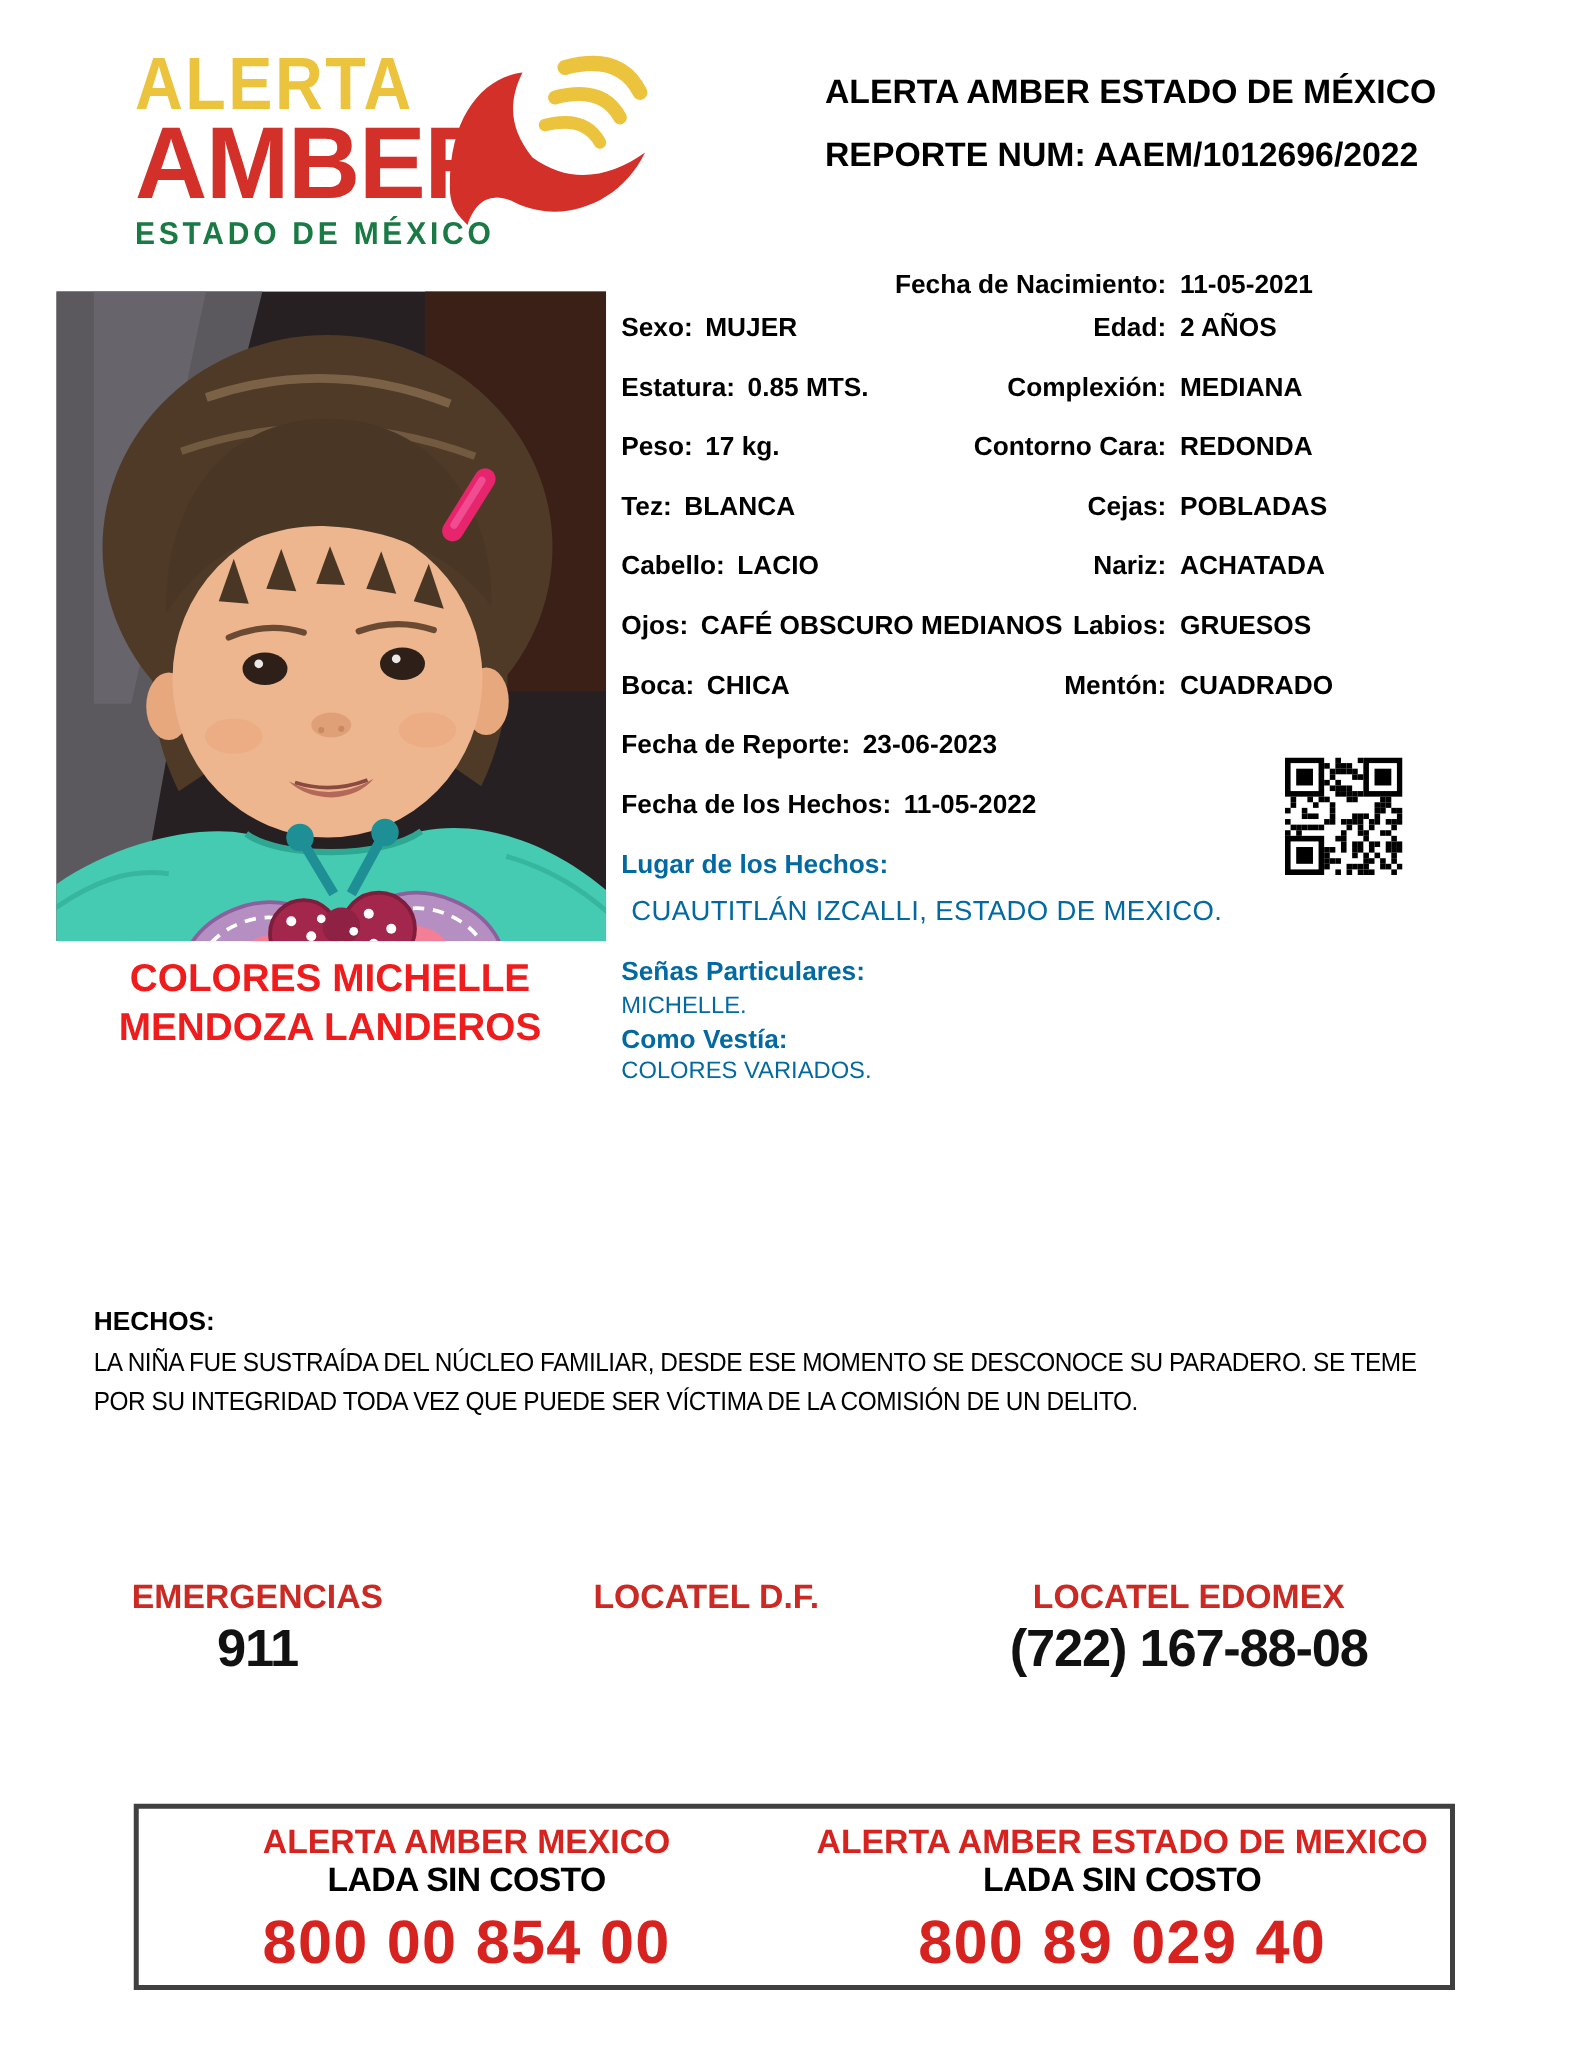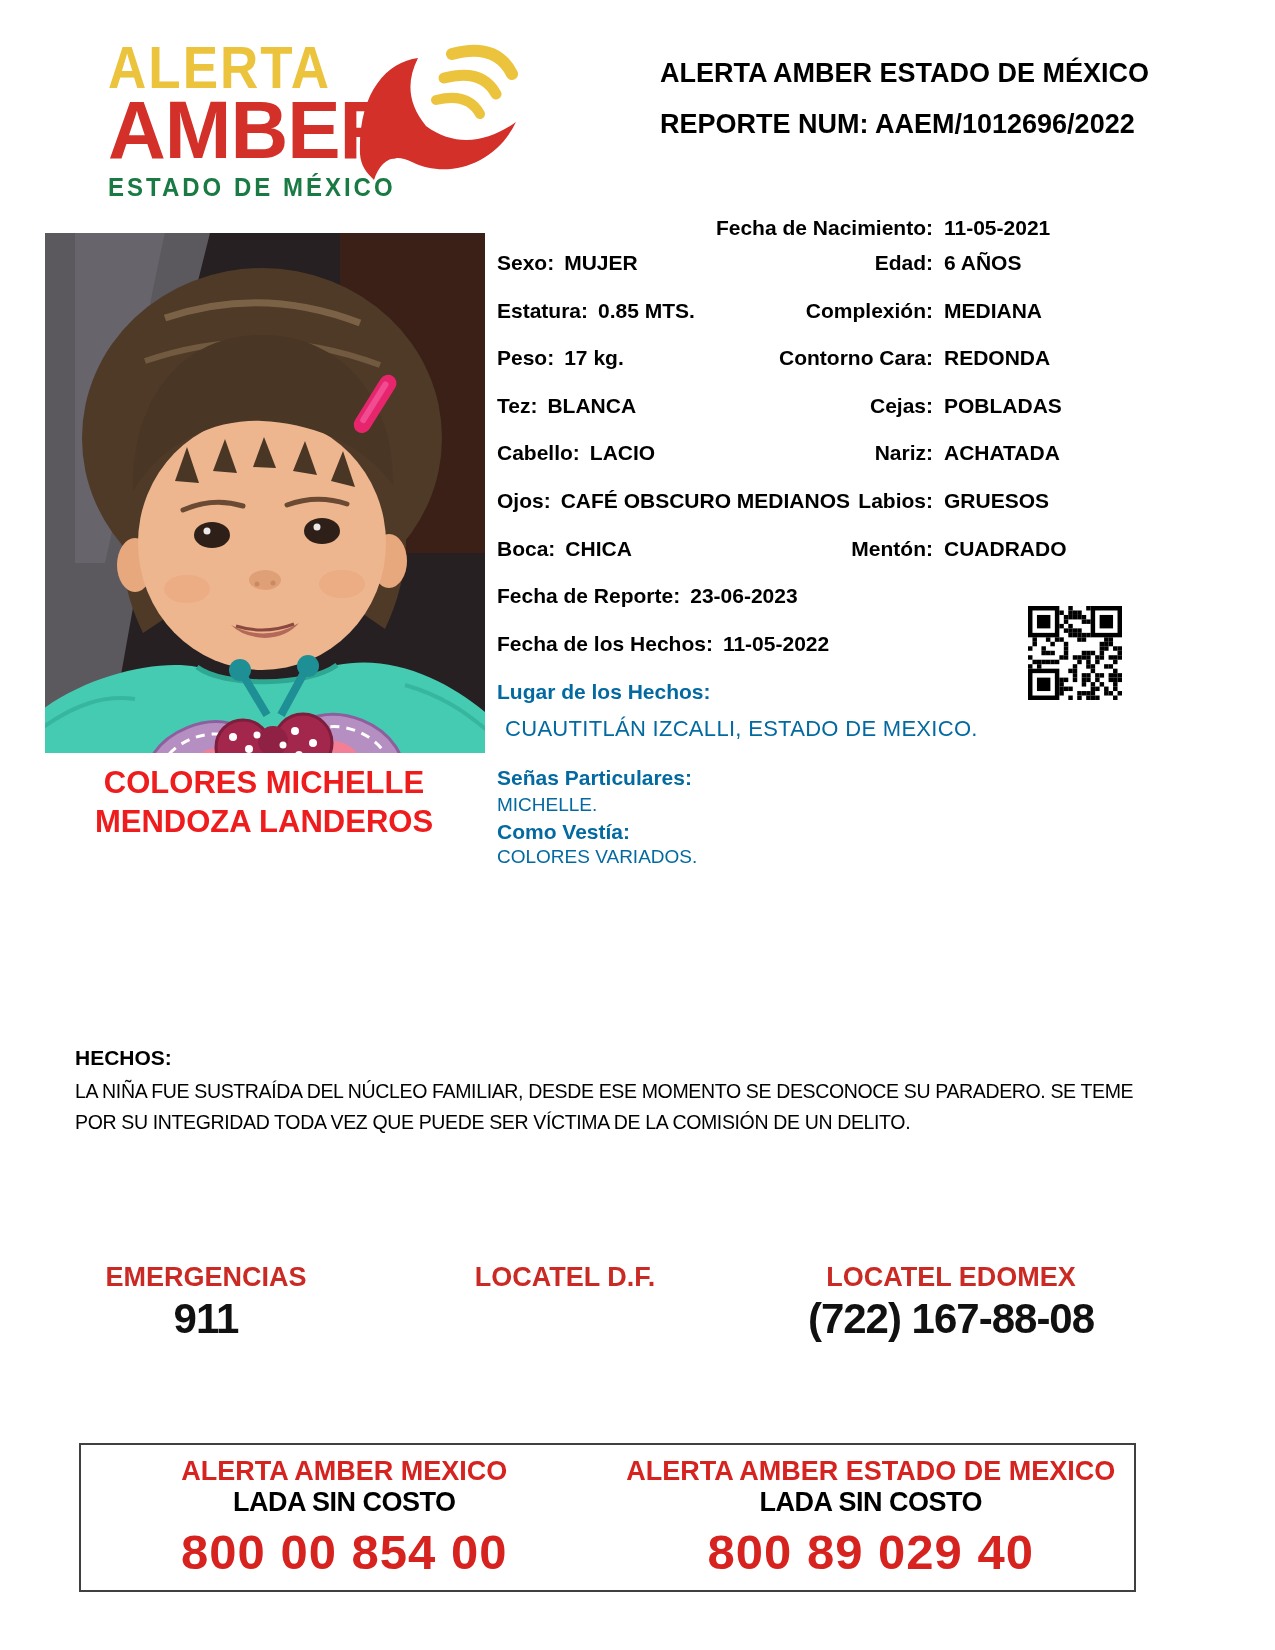--- a/index.html
+++ b/index.html
@@ -57,22 +57,22 @@
 
   
   .contact { position:absolute; text-align:center; }
   .contact .clabel { color:#cb2a24; font-weight:bold; font-size:27px; }
   .contact .cnum { color:#111; font-weight:bold; font-size:42px; margin-top:2px; letter-spacing:-1px; }
   .contact.c1 { left:66px;  top:1262px; width:280px; }
   .contact.c2 { left:392px; top:1262px; width:346px; }
   .contact.c3 { left:776px; top:1262px; width:350px; }
 
   
-  .footer-box { position:absolute; left:79px; top:1443px; width:1057px; height:149px;
-                border:2px solid #404040; display:flex; }
+  .footer-box { position:absolute; left:107px; top:1443px; width:1057px; height:149px;
+                border:4px solid #404040; display:flex; }
   .fcol { flex:1 1 50%; text-align:center; padding-top:11px; }
   .ftitle { color:#d7231f; font-weight:bold; font-size:27px; }
   .fsub { color:#000; font-weight:bold; font-size:27px; letter-spacing:-.5px; }
   .fnum { color:#d7231f; font-weight:bold; font-size:49px; margin-top:6px; letter-spacing:1px;text-align:center; }
 </style>
 </head>
 <body>
 
 <div class="page">
 
@@ -189,21 +189,21 @@
       <span class="pl"><span></span><span class="plv"></span></span>
       <span class="pr">
           <span class="prl">Fecha de Nacimiento:</span>
           <span class="prv">11-05-2021</span>
         </span>
     </div>
     <div class="prow">
       <span class="pl"><span>Sexo:</span><span class="plv">MUJER</span></span>
       <span class="pr">
           <span class="prl">Edad:</span>
-          <span class="prv">6 AÑOS</span>
+          <span class="prv">2 AÑOS</span>
         </span>
     </div>
     <div class="prow">
       <span class="pl"><span>Estatura:</span><span class="plv">0.85 MTS.</span></span>
       <span class="pr">
           <span class="prl">Complexión:</span>
           <span class="prv">MEDIANA</span>
         </span>
     </div>
     <div class="prow">

